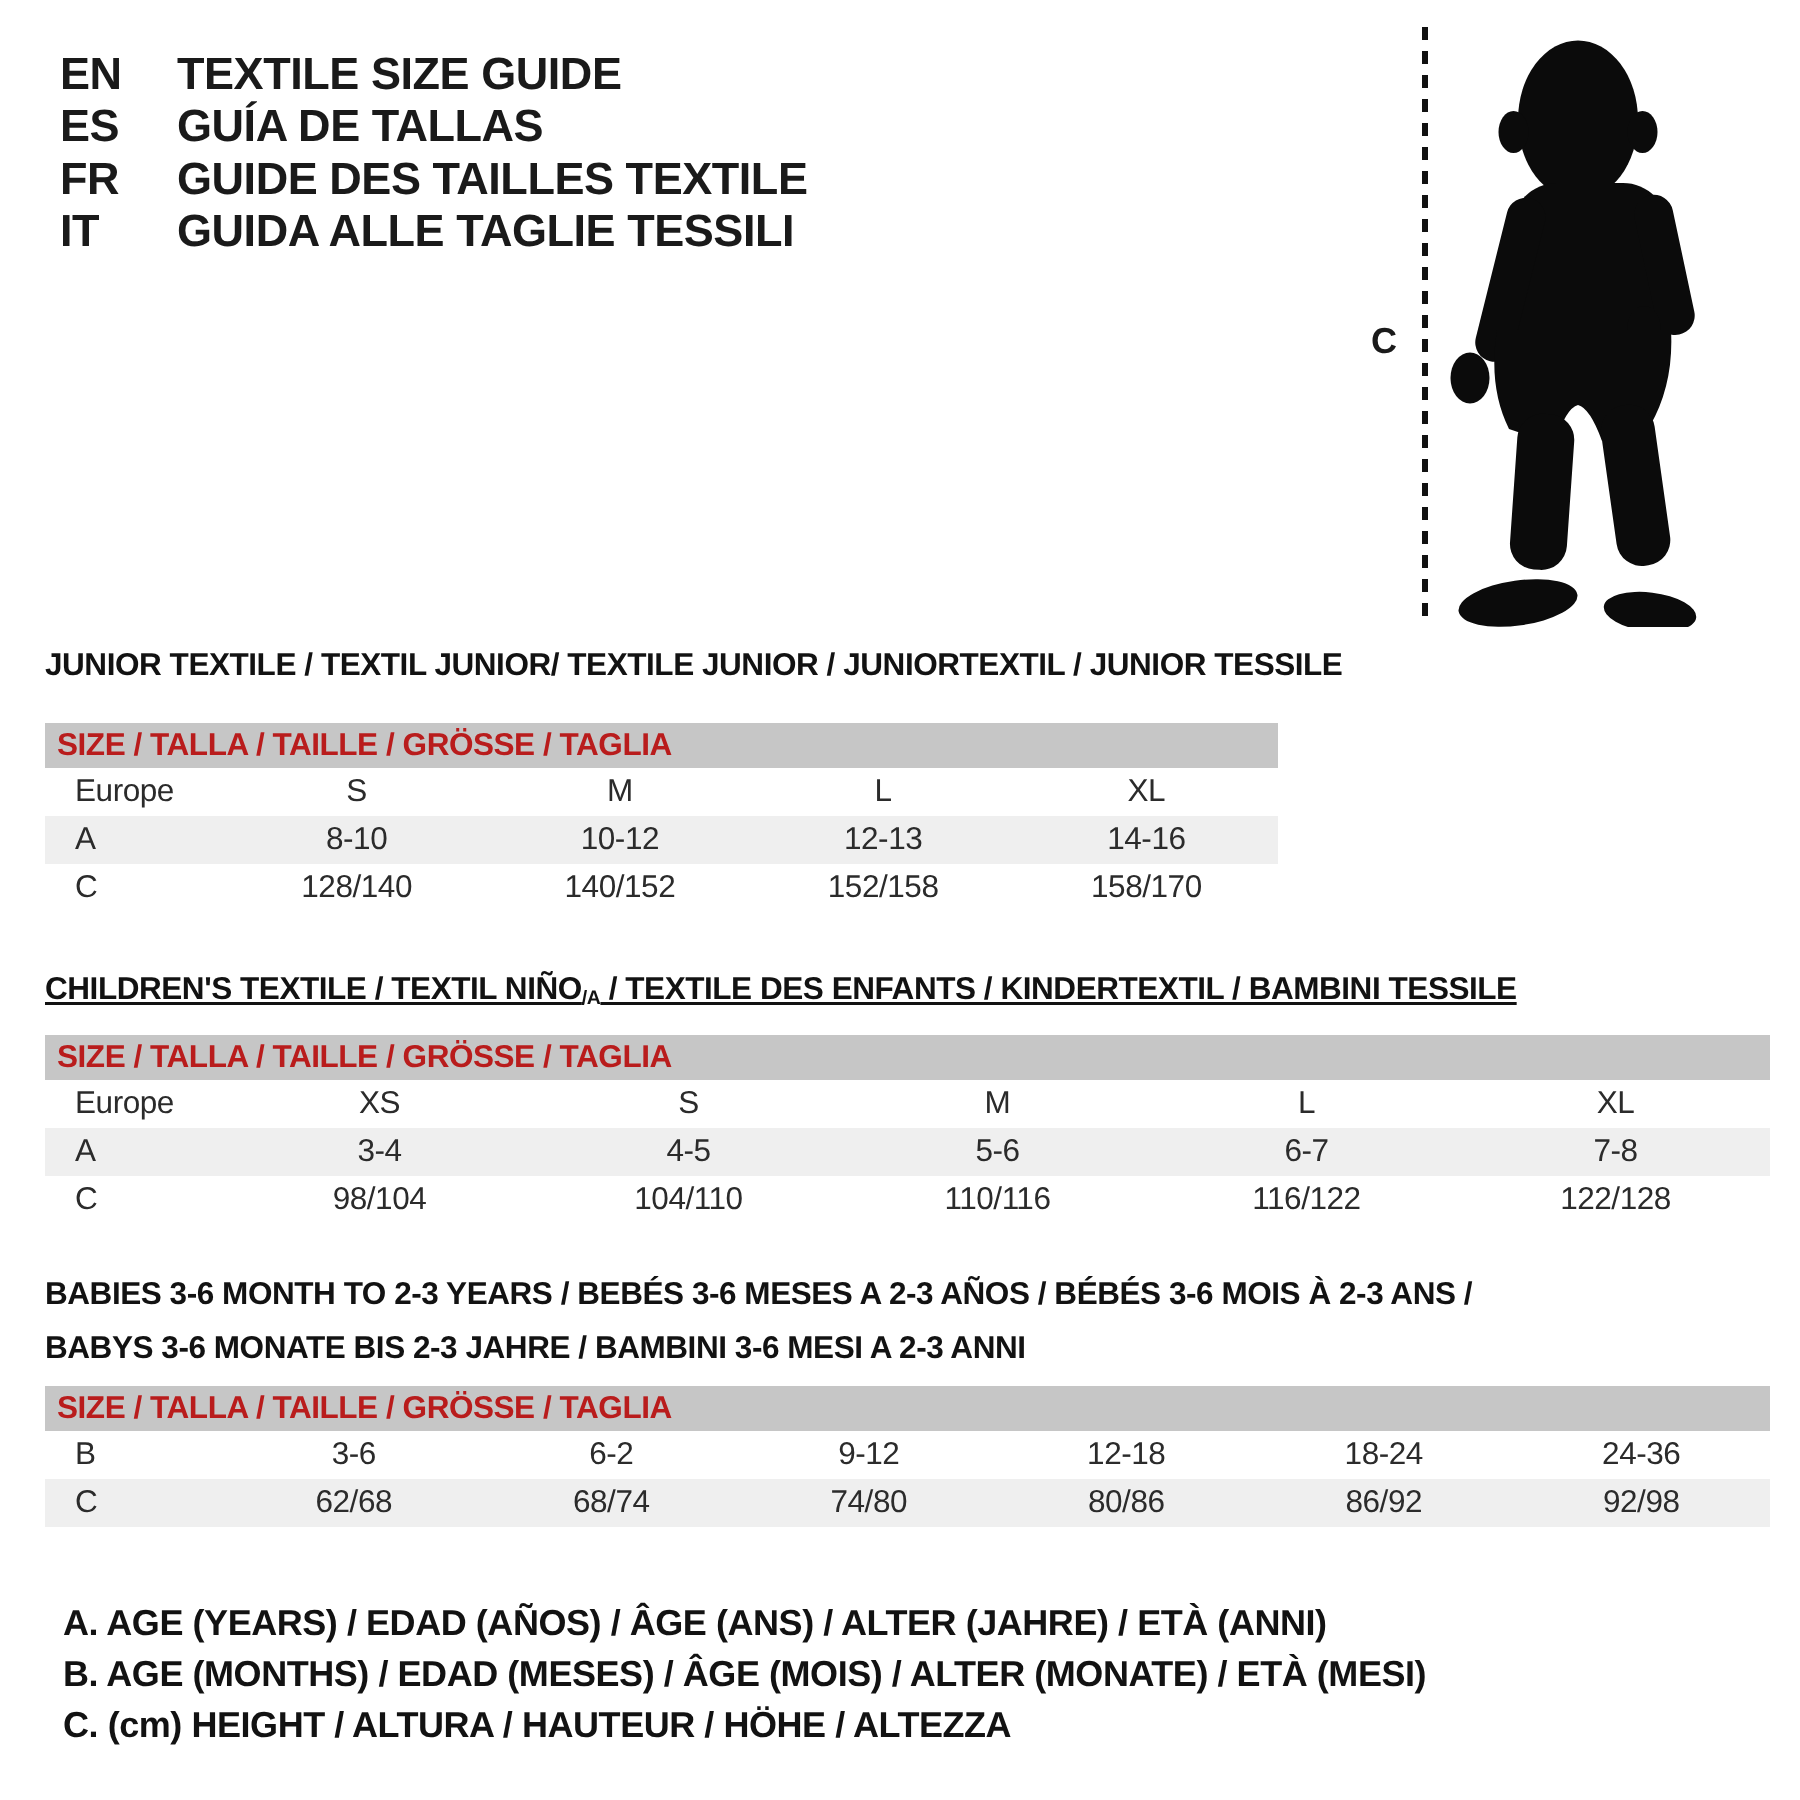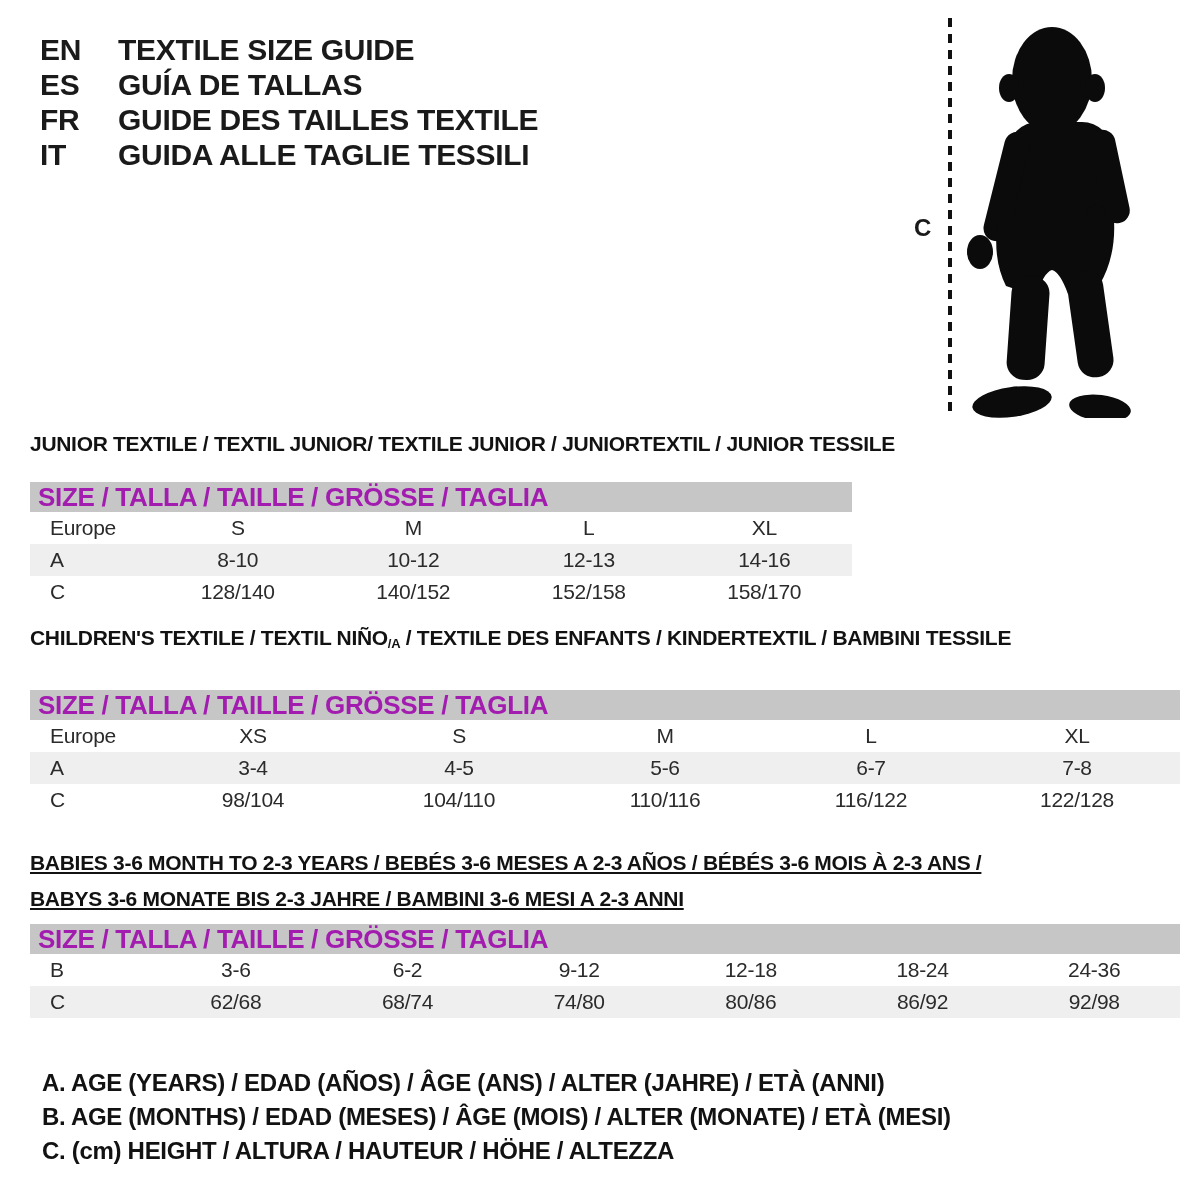--- a/index.html
+++ b/index.html
@@ -18,22 +18,22 @@
     background:repeating-linear-gradient(to bottom,#111 0 9px,transparent 9px 16px);
   }
   .measure-label{position:absolute;left:914px;top:214px;font-size:24px;font-weight:700;}
   .silhouette{position:absolute;left:964px;top:18px;width:172px;height:400px;}
   
   .section-title{position:absolute;left:30px;font-size:21px;font-weight:700;white-space:nowrap;color:#121212;}
   .title-sub{font-size:13px;position:relative;top:3px;font-weight:700;}
   .babies-title{line-height:36px;}
   .size-table{position:absolute;left:30px;}
   .size-bar{
-    height:30px;line-height:30px;background:#c6c6c6;color:#a21caf;
-    font-size:26px;font-weight:700;padding-left:8px;
+    height:30px;line-height:30px;background:#c6c6c6;color:#b91c1c;
+    font-size:21px;font-weight:700;padding-left:8px;
   }
   .trow{display:flex;height:32px;line-height:32px;font-size:21px;color:#2b2b2b;}
   .trow.shaded{background:#efefef;}
   .tcell.label{width:100px;flex:none;padding-left:8px;margin-left:12px;}
   .tcell.val{flex:1;text-align:center;}
   
   .legend{position:absolute;left:42px;top:1066px;line-height:34px;font-size:24px;font-weight:700;color:#121212;}
   .legend div{white-space:nowrap;}
 </style>
 </head>
@@ -102,21 +102,21 @@
         <div class="trow">
           <div class="tcell label">C</div>
           <div class="tcell val">128/140</div>
           <div class="tcell val">140/152</div>
           <div class="tcell val">152/158</div>
           <div class="tcell val">158/170</div>
         </div>
       </div>
   </div>
 
-  <div class="section-title" style="top:626px;"><span>CHILDREN'S TEXTILE / TEXTIL NIÑO</span><span class="title-sub">/A</span><span> / TEXTILE DES ENFANTS / KINDERTEXTIL / BAMBINI TESSILE</span></div>
+  <div class="section-title" style="top:648px;text-decoration:underline;"><span>CHILDREN'S TEXTILE / TEXTIL NIÑO</span><span class="title-sub">/A</span><span> / TEXTILE DES ENFANTS / KINDERTEXTIL / BAMBINI TESSILE</span></div>
   <div class="size-table" style="top:690px;width:1150px;">
     <div class="size-bar">SIZE / TALLA / TAILLE / GRÖSSE / TAGLIA</div>
     <div>
         <div class="trow">
           <div class="tcell label">Europe</div>
           <div class="tcell val">XS</div>
           <div class="tcell val">S</div>
           <div class="tcell val">M</div>
           <div class="tcell val">L</div>
           <div class="tcell val">XL</div>
@@ -133,21 +133,21 @@
           <div class="tcell label">C</div>
           <div class="tcell val">98/104</div>
           <div class="tcell val">104/110</div>
           <div class="tcell val">110/116</div>
           <div class="tcell val">116/122</div>
           <div class="tcell val">122/128</div>
         </div>
       </div>
   </div>
 
-  <div class="section-title babies-title" style="top:845px;text-decoration:underline;">
+  <div class="section-title babies-title" style="top:845px;">
     <div>BABIES 3-6 MONTH TO 2-3 YEARS / BEBÉS 3-6 MESES A 2-3 AÑOS / BÉBÉS 3-6 MOIS À 2-3 ANS /</div>
     <div>BABYS 3-6 MONATE BIS 2-3 JAHRE / BAMBINI 3-6 MESI A 2-3 ANNI</div>
   </div>
   <div class="size-table" style="top:924px;width:1150px;">
     <div class="size-bar">SIZE / TALLA / TAILLE / GRÖSSE / TAGLIA</div>
     <div>
         <div class="trow">
           <div class="tcell label">B</div>
           <div class="tcell val">3-6</div>
           <div class="tcell val">6-2</div>

